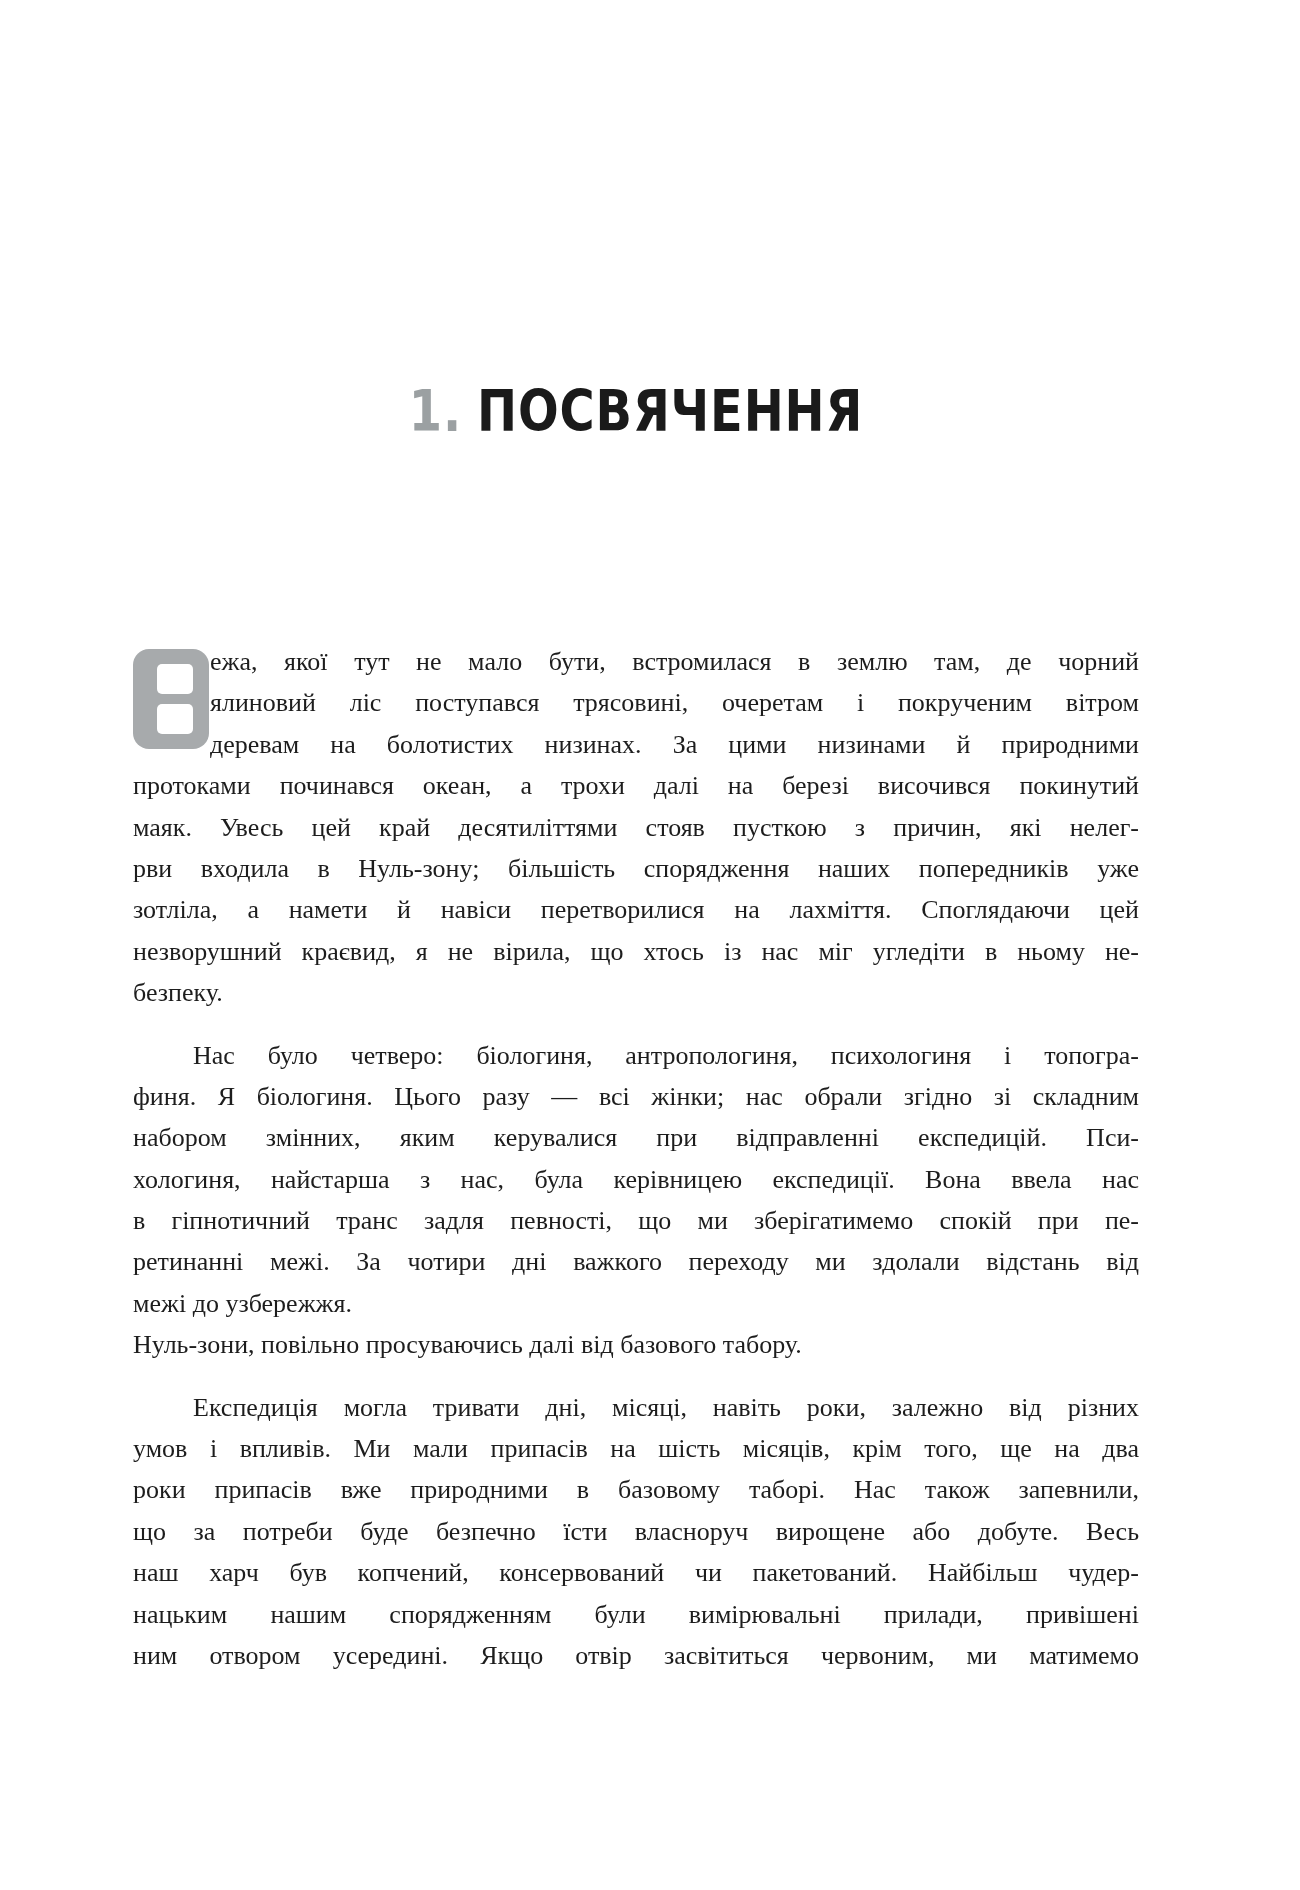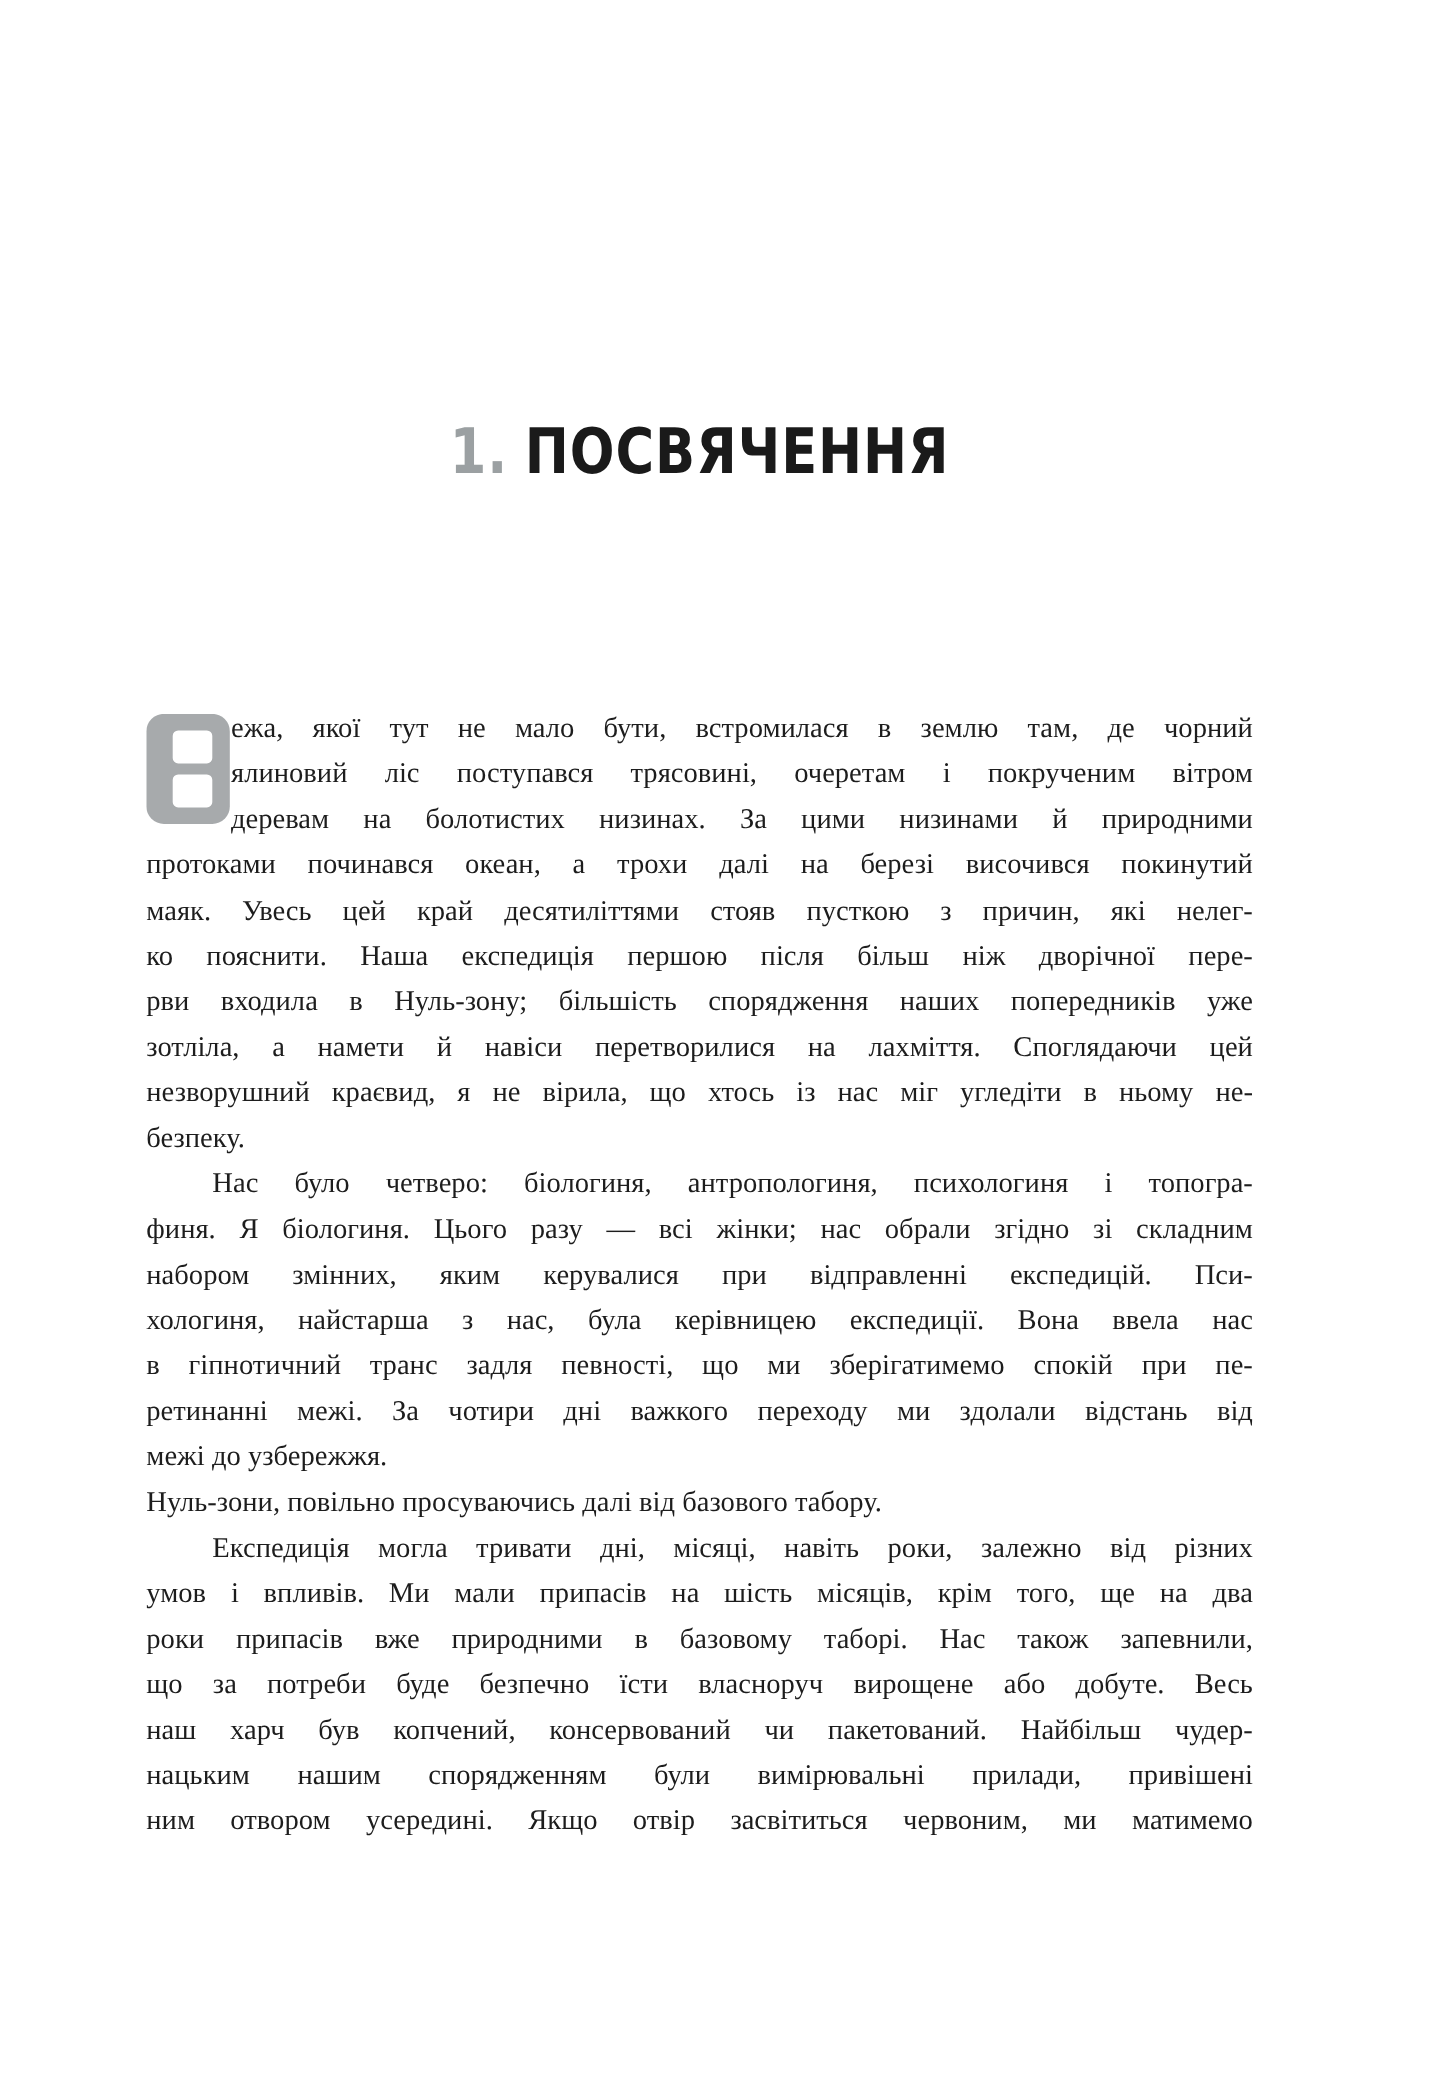--- a/index.html
+++ b/index.html
@@ -50,21 +50,21 @@
     line-height: 41.4px;
     height: 41.4px;
     white-space: normal;
     text-align: left;
   }
   .line.j {
     text-align: justify;
     text-align-last: justify;
   }
   .line.ind-drop { padding-left: 77px; }
-  .line.ind-para { padding-left: 60px; }
+  .line.ind-para { padding-left: 60px; margin-top: 21px; }
   
   .drop-cap {
     position: absolute;
     left: 0;
     top: 8px;
   }
   .sr-only {
     position: absolute;
     width: 1px;
     height: 1px;
@@ -88,21 +88,20 @@
       <rect x="24" y="15" width="36" height="30" rx="5" fill="#ffffff"></rect>
       <rect x="24" y="55" width="36" height="30" rx="5" fill="#ffffff"></rect>
     </svg>
     <span class="sr-only">В</span>
     <div id="paragraphs-container">
         <div class="line j ind-drop">ежа, якої тут не мало бути, встромилася в землю там, де чорний</div>
         <div class="line j ind-drop">ялиновий ліс поступався трясовині, очеретам і покрученим вітром</div>
         <div class="line j ind-drop">деревам на болотистих низинах. За цими низинами й природними</div>
         <div class="line j">протоками починався океан, а трохи далі на березі височився покинутий</div>
         <div class="line j">маяк. Увесь цей край десятиліттями стояв пусткою з причин, які нелег-</div>
-        <div class="line j">ко пояснити. Наша експедиція першою після більш ніж дворічної пере-</div>
         <div class="line j">рви входила в Нуль-зону; більшість спорядження наших попередників уже</div>
         <div class="line j">зотліла, а намети й навіси перетворилися на лахміття. Споглядаючи цей</div>
         <div class="line j">незворушний краєвид, я не вірила, що хтось із нас міг угледіти в ньому не-</div>
         <div class="line">безпеку.</div>
         <div class="line j ind-para">Нас було четверо: біологиня, антропологиня, психологиня і топогра-</div>
         <div class="line j">финя. Я біологиня. Цього разу — всі жінки; нас обрали згідно зі складним</div>
         <div class="line j">набором змінних, яким керувалися при відправленні експедицій. Пси-</div>
         <div class="line j">хологиня, найстарша з нас, була керівницею експедиції. Вона ввела нас</div>
         <div class="line j">в гіпнотичний транс задля певності, що ми зберігатимемо спокій при пе-</div>
         <div class="line j">ретинанні межі. За чотири дні важкого переходу ми здолали відстань від</div>

